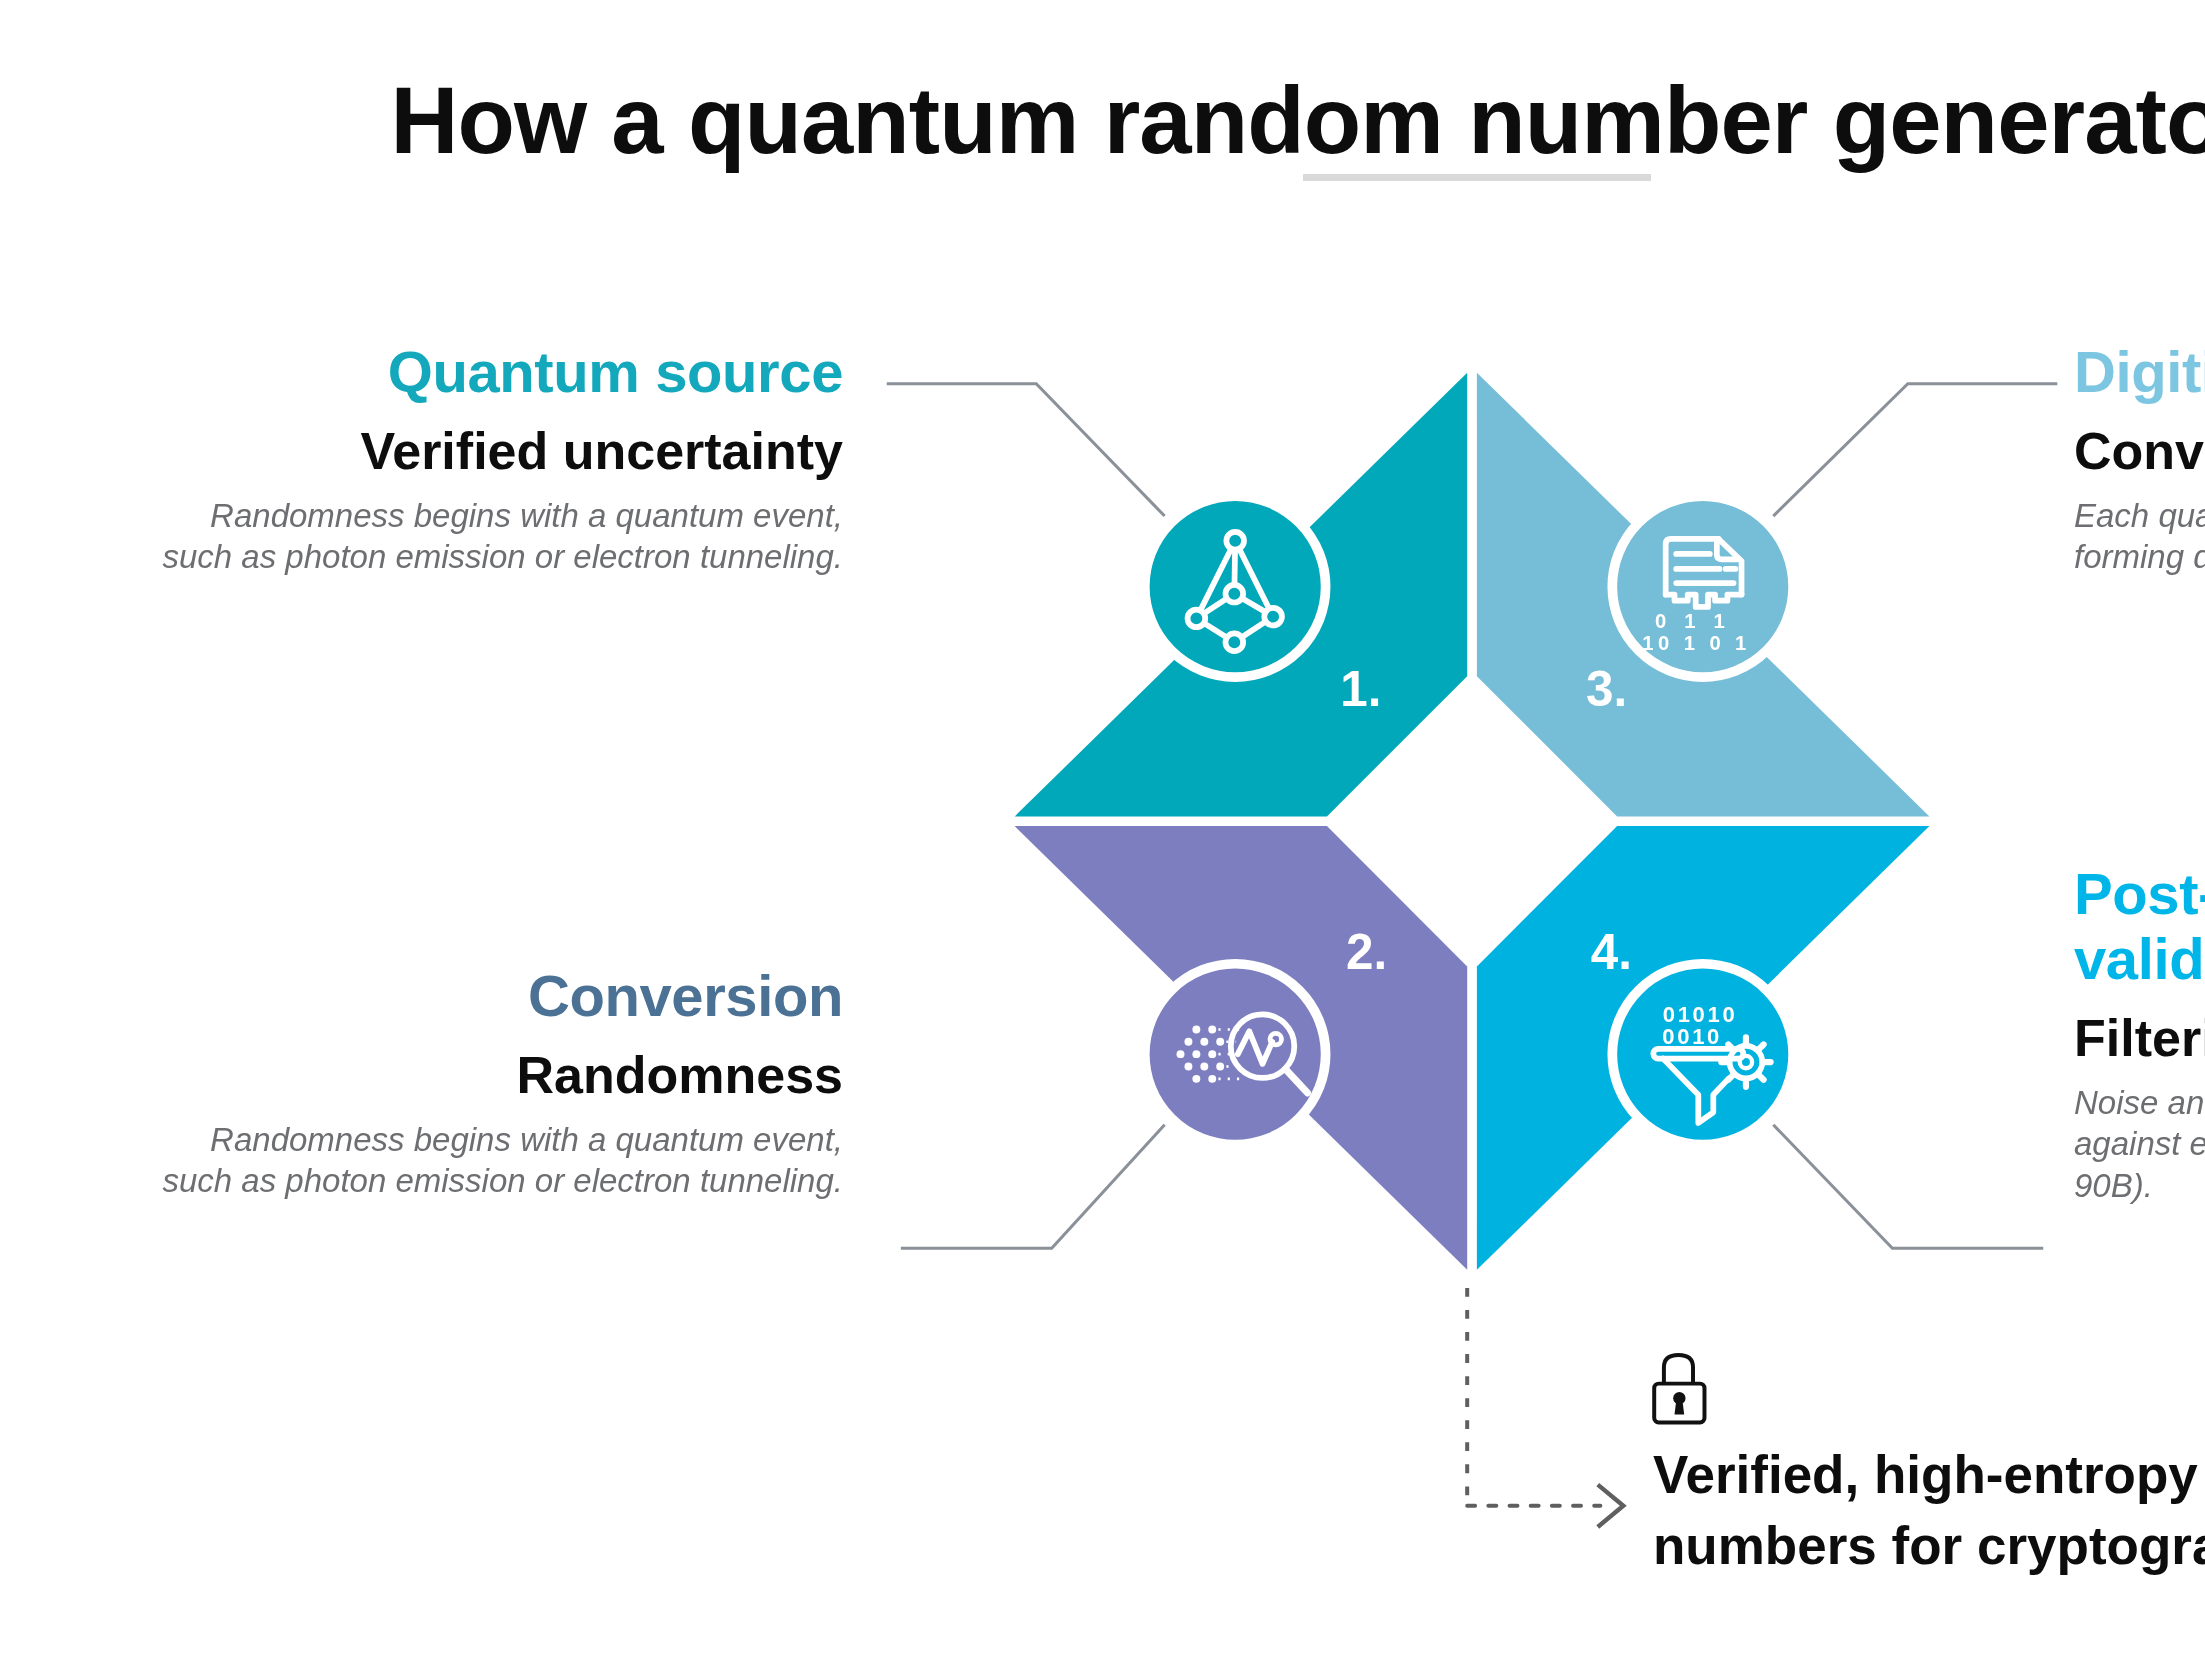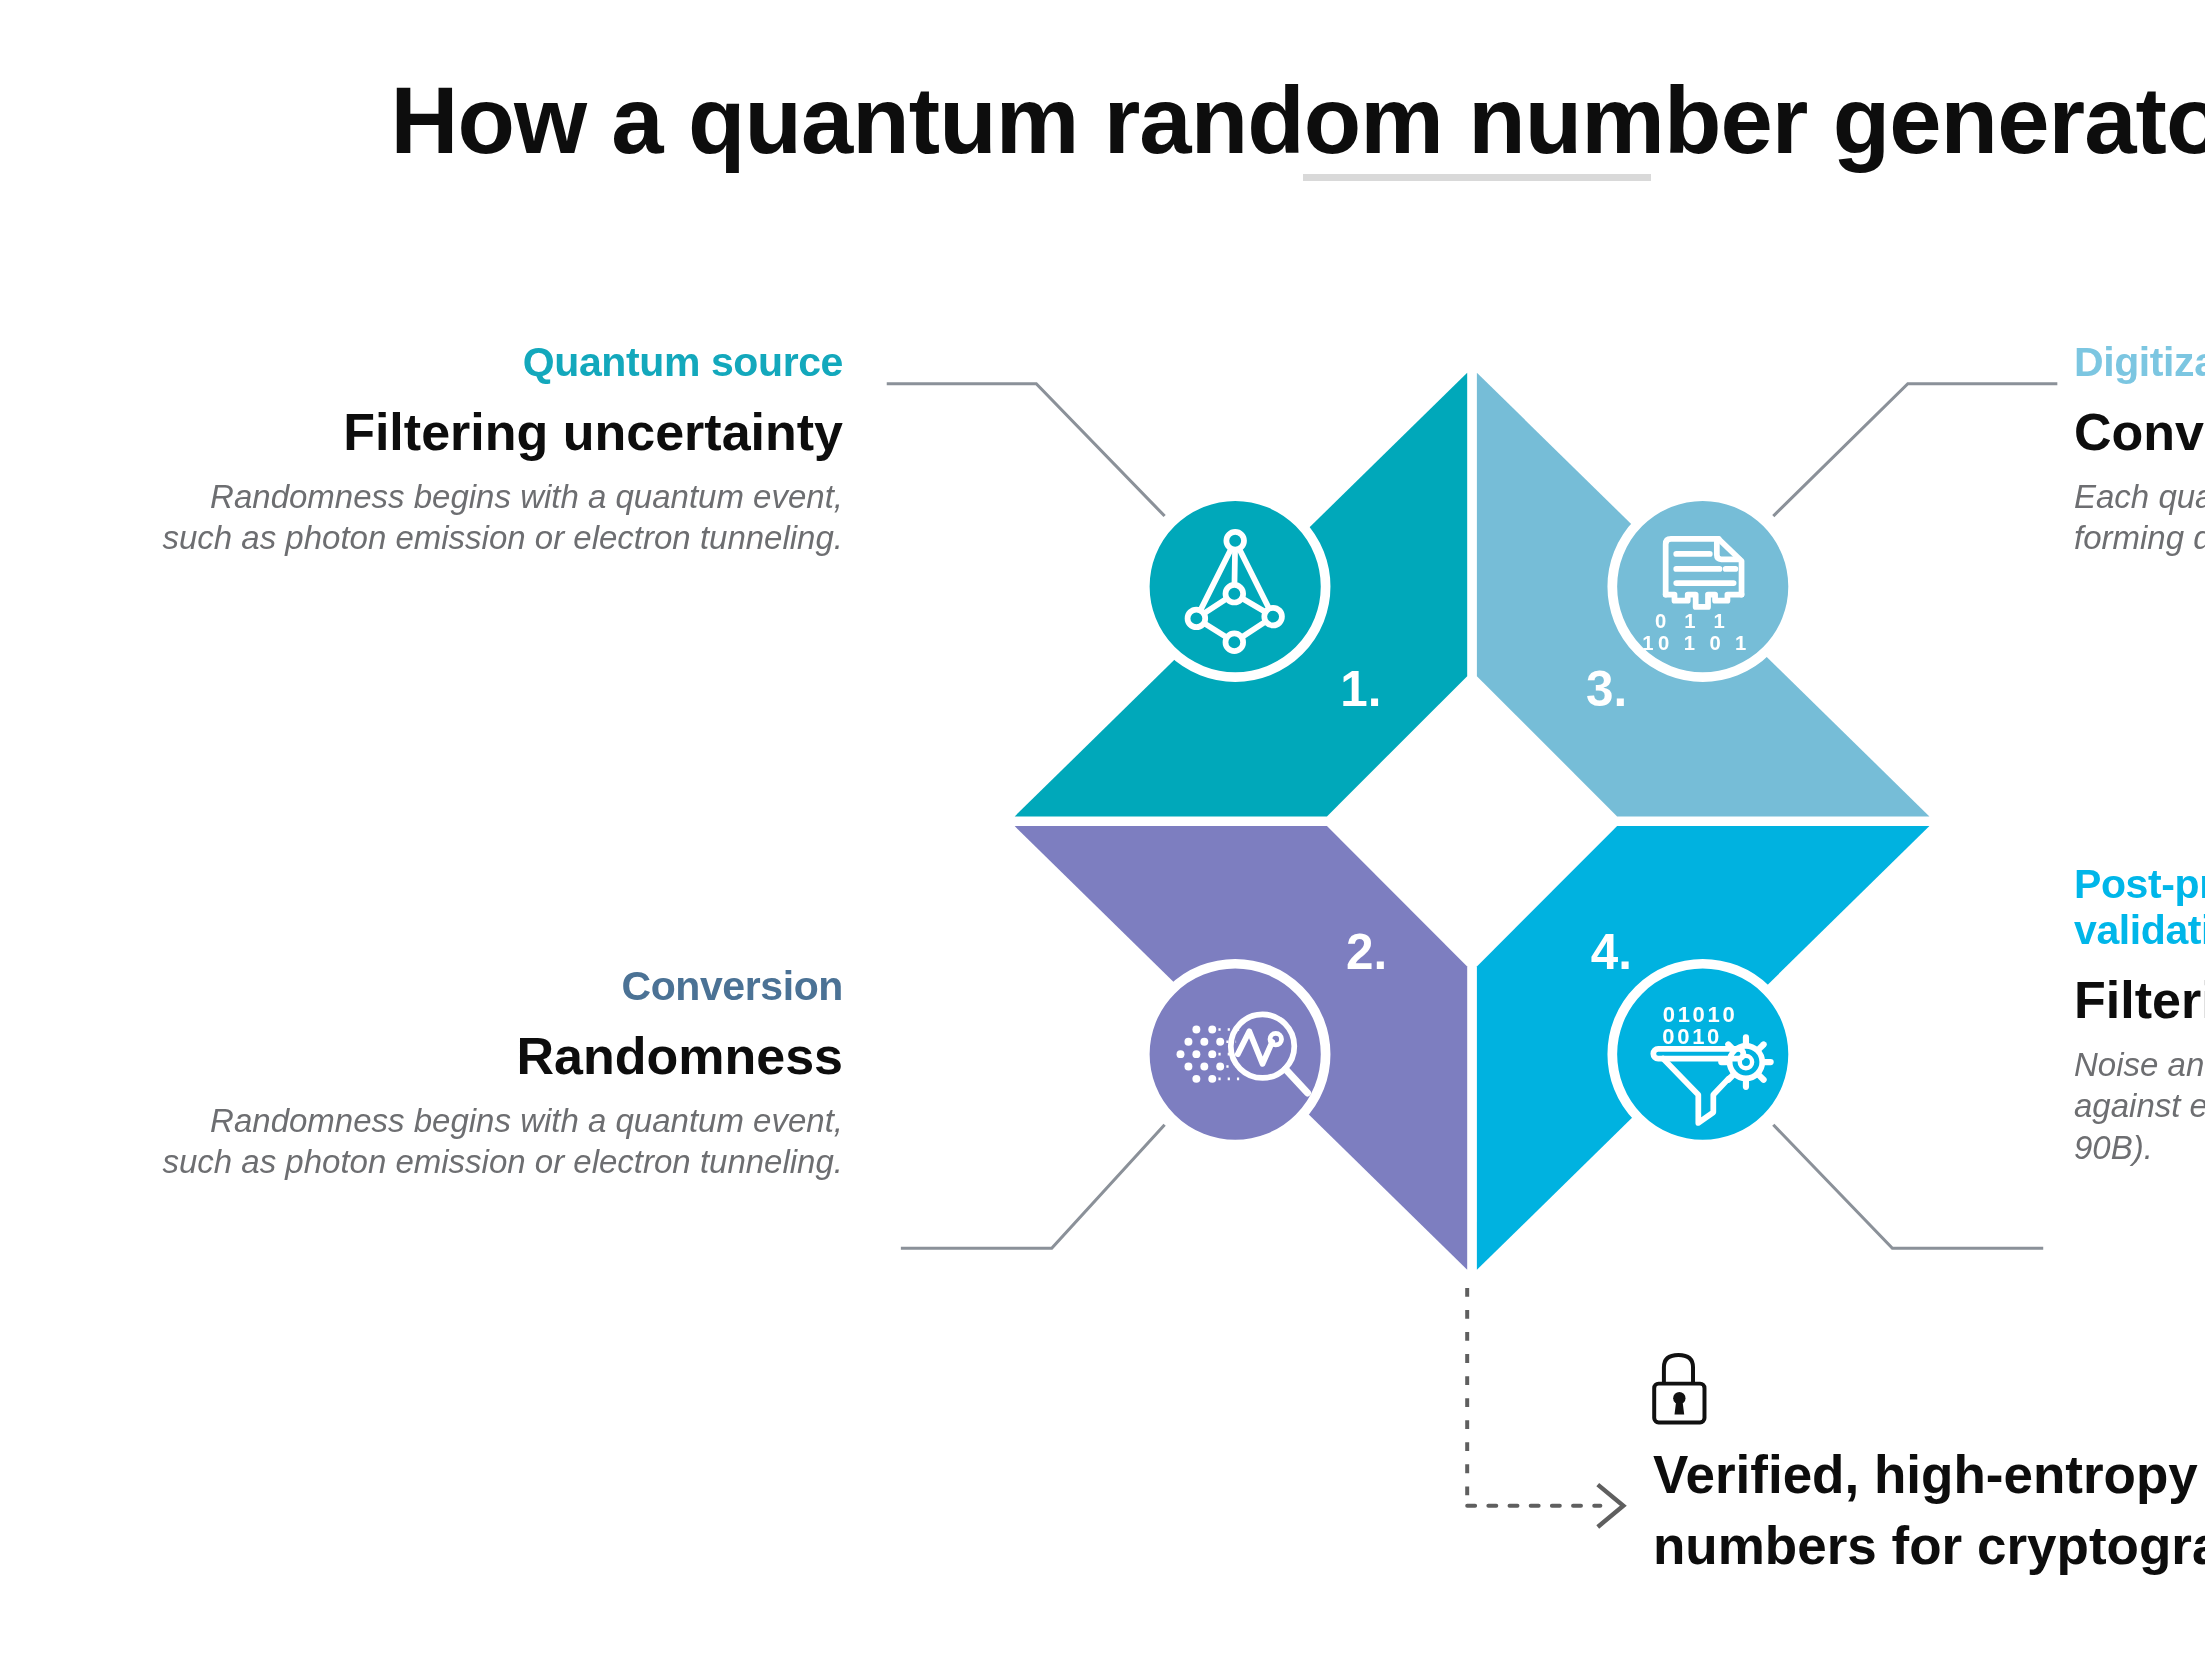--- a/index.html
+++ b/index.html
@@ -10,21 +10,21 @@
   .title{
     position:absolute;left:0;right:0;top:67px;text-align:center;
     font-size:94px;font-weight:800;letter-spacing:-0.9px;color:#0d0d0d;
   }
   .title-underline{
     position:absolute;left:1303px;top:174px;width:348px;height:6.6px;background:#d9d9d9;
   }
   .block{position:absolute;width:688px;}
   .block.left{right:2098px;text-align:right;}
   .block.right{left:2074px;text-align:left;}
-  .block h2{margin:0;font-size:41px;line-height:1.12;font-weight:800;letter-spacing:-0.4px;}
+  .block h2{margin:0;font-size:58px;line-height:1.12;font-weight:800;letter-spacing:-0.4px;}
   .block h3{margin:15px 0 0 0;font-size:52px;line-height:1.2;font-weight:600;color:#0d0d0d;}
   .block p{margin:12.3px 0 0 0;font-size:33px;line-height:1.26;font-style:italic;color:#6d6e71;}
   .hd-teal{color:#13a8bc;}
   .hd-steel{color:#4b7295;}
   .hd-sky{color:#7cc6e1;}
   .hd-cyan{color:#00b6e9;}
   .hd-wrap{display:inline-block;max-width:551px;}
   .block.wide{width:723px;}
   .outcome-text{
     position:absolute;left:1653px;top:1439px;width:882px;
@@ -161,21 +161,21 @@
   <g>
     <path class="lockline" d="M3772,3137 V3100 Q3772,3072 3805,3072 Q3838,3072 3838,3100 V3137"></path>
     <rect class="lockline" x="3750" y="3137" width="114" height="88" rx="10" fill="#ffffff"></rect>
     <circle cx="3807" cy="3170" r="14" fill="#111111"></circle>
     <path d="M3800,3176 L3796,3207 H3818 L3814,3176 Z" fill="#111111"></path>
   </g>
 </svg>
 
 <div class="block left" style="top:340px">
   <h2 class="hd-teal">Quantum source</h2>
-  <h3>Filtering uncertainty</h3>
+  <h3>Verified uncertainty</h3>
   <p>Randomness begins with a quantum event, such as photon emission or electron tunneling.</p>
 </div>
 
 <div class="block right" style="top:340px">
   <h2 class="hd-sky">Digitization</h2>
   <h3>Conversion to binary</h3>
   <p>Each quantum event becomes a 0 or 1, forming digital random data.</p>
 </div>
 
 <div class="block left" style="top:964px">

